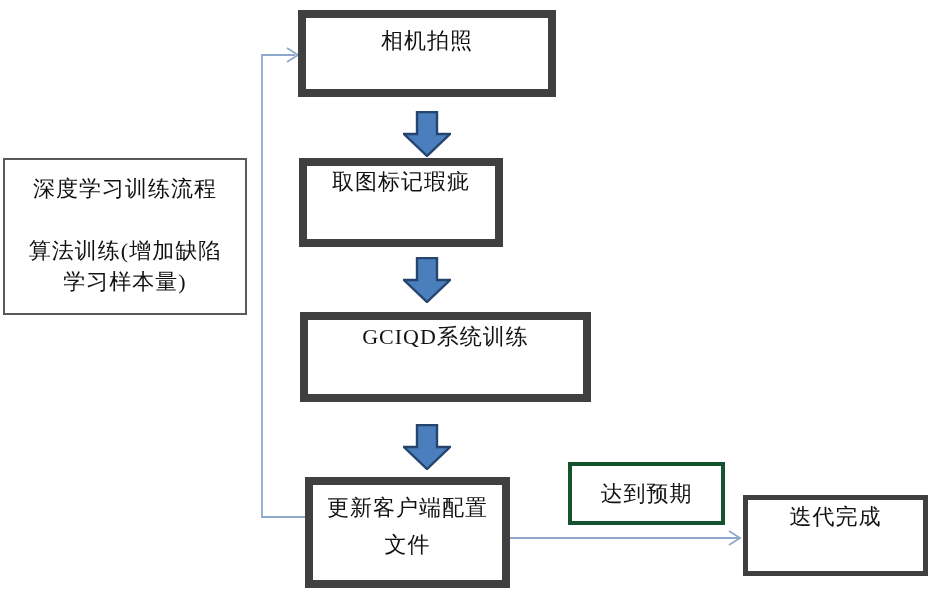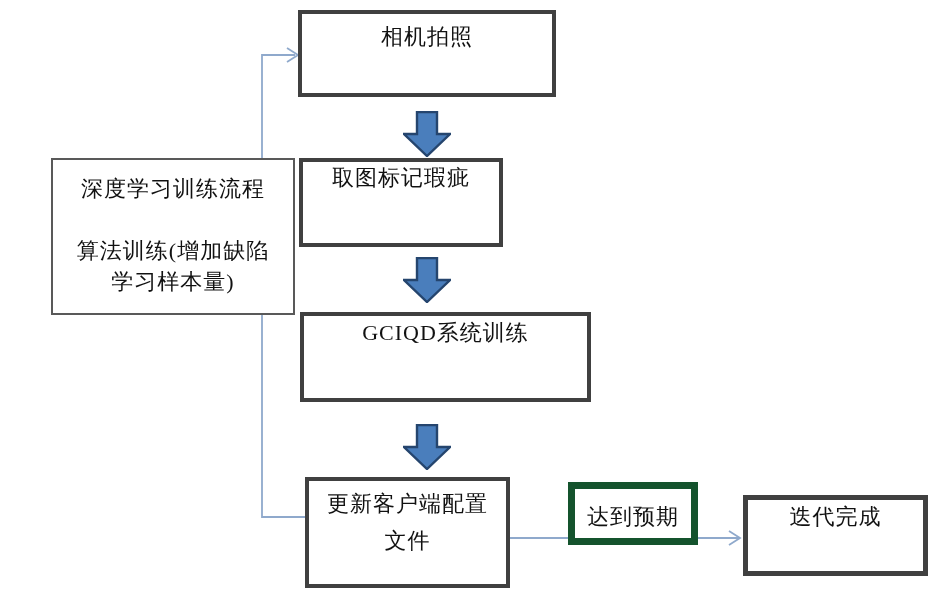--- a/index.html
+++ b/index.html
@@ -9,45 +9,43 @@
     height: 599px;
     background: #ffffff;
     font-family: "Liberation Serif", "DejaVu Serif", serif;
     color: #111111;
     overflow: hidden;
   }
   .node {
     position: absolute;
     box-sizing: border-box;
     background: #ffffff;
-    border: 4px solid #404040;
+    border: 8px solid #404040;
     text-align: center;
     font-size: 22px;
     line-height: 22px;
     letter-spacing: 1px;
   }
   .multiline { white-space: pre-line; }
   #box-camera   { left: 298px; top: 10px;  width: 258px; height: 87px;  padding-top: 12px; }
   #box-mark     { left: 299px; top: 158px; width: 204px; height: 89px;  padding-top: 5px;  }
   #box-train    { left: 300px; top: 312px; width: 291px; height: 90px;  padding-top: 6px;  }
   #box-update   { left: 305px; top: 477px; width: 205px; height: 111px; padding-top: 4px; line-height: 37px; }
   #box-done     { left: 743px; top: 495px; width: 185px; height: 81px;  border-width: 5px; padding-top: 6px; }
   #side-note {
     left: 3px; top: 158px; width: 244px; height: 157px;
     border: 2px solid #595959;
     padding-top: 13px;
     line-height: 31px;
     letter-spacing: 1px;
-    margin-left: 48px;
   }
   #edge-label {
-    left: 568px; top: 462px; width: 130px; height: 63px;
-    border: 7px solid #14532d;
+    left: 568px; top: 462px; width: 157px; height: 63px;
+    border: 4px solid #14532d;
     padding-top: 17px;
-    margin-top: 20px;
   }
   .block-arrow { position: absolute; width: 48px; height: 46px; }
   #arrow-1 { left: 403px; top: 111px; }
   #arrow-2 { left: 403px; top: 257px; }
   #arrow-3 { left: 403px; top: 424px; }
   .connectors {
     position: absolute;
     left: 0; top: 0;
     width: 935px; height: 599px;
     pointer-events: none;

